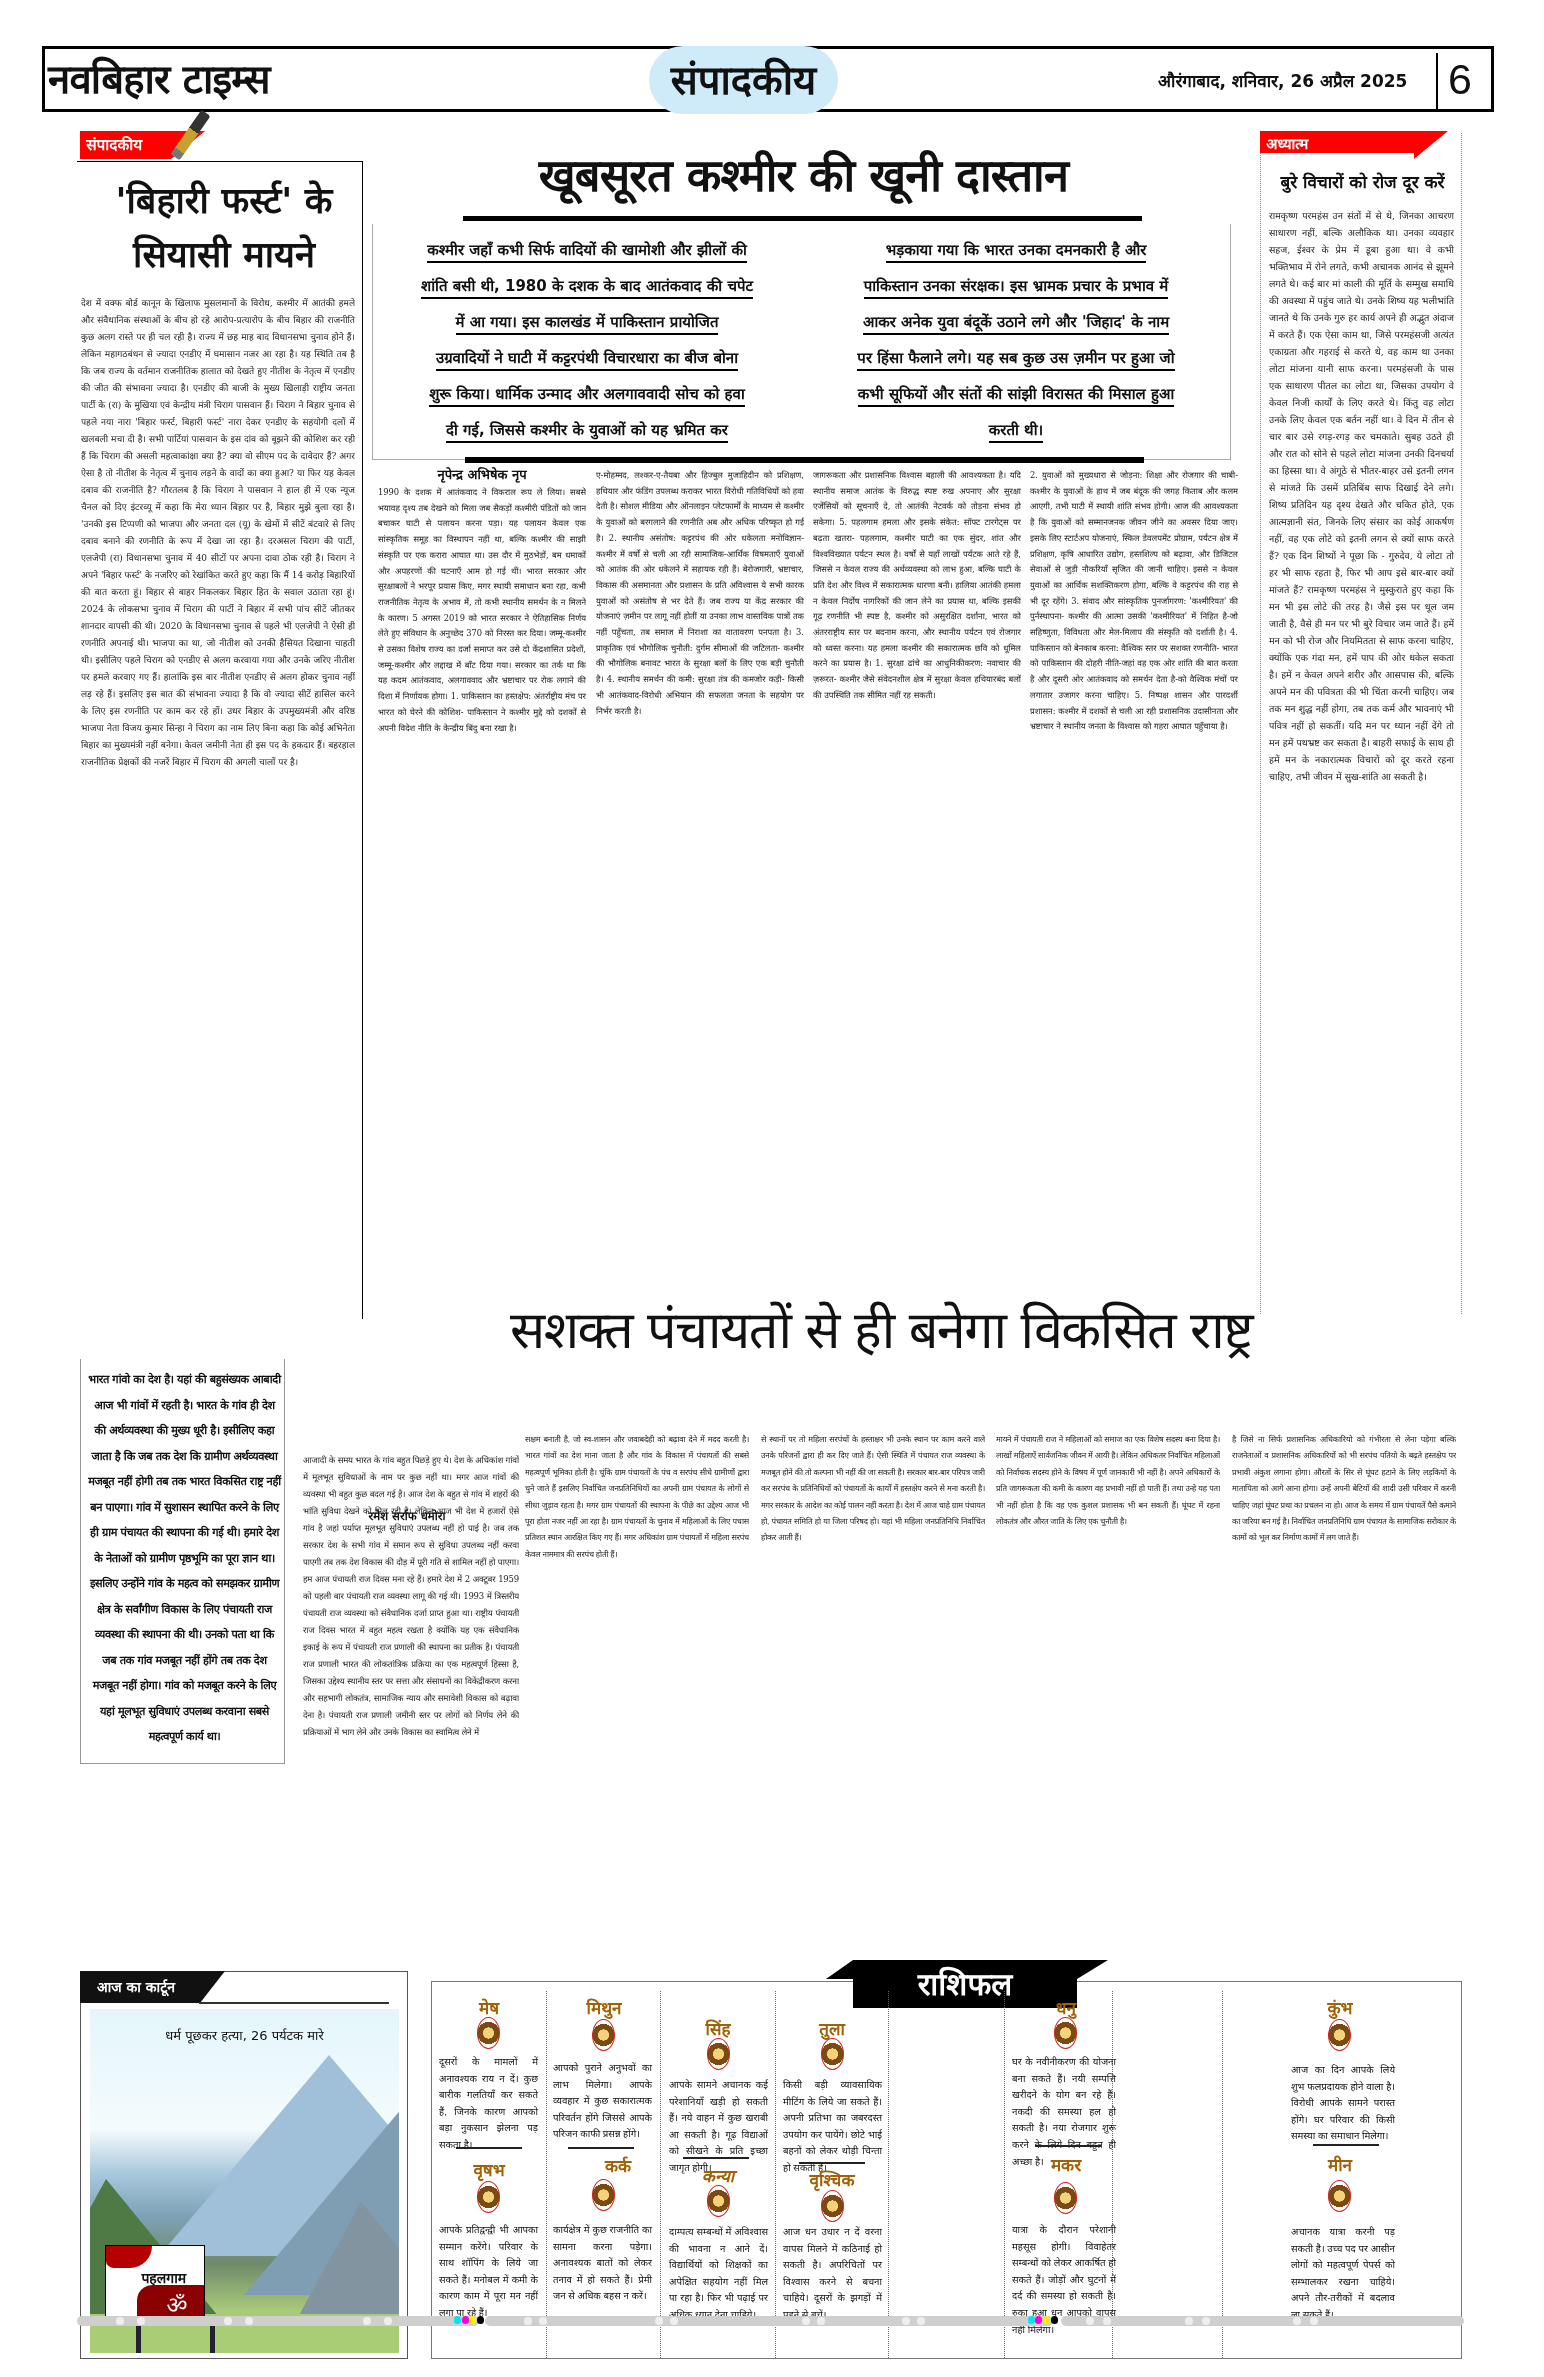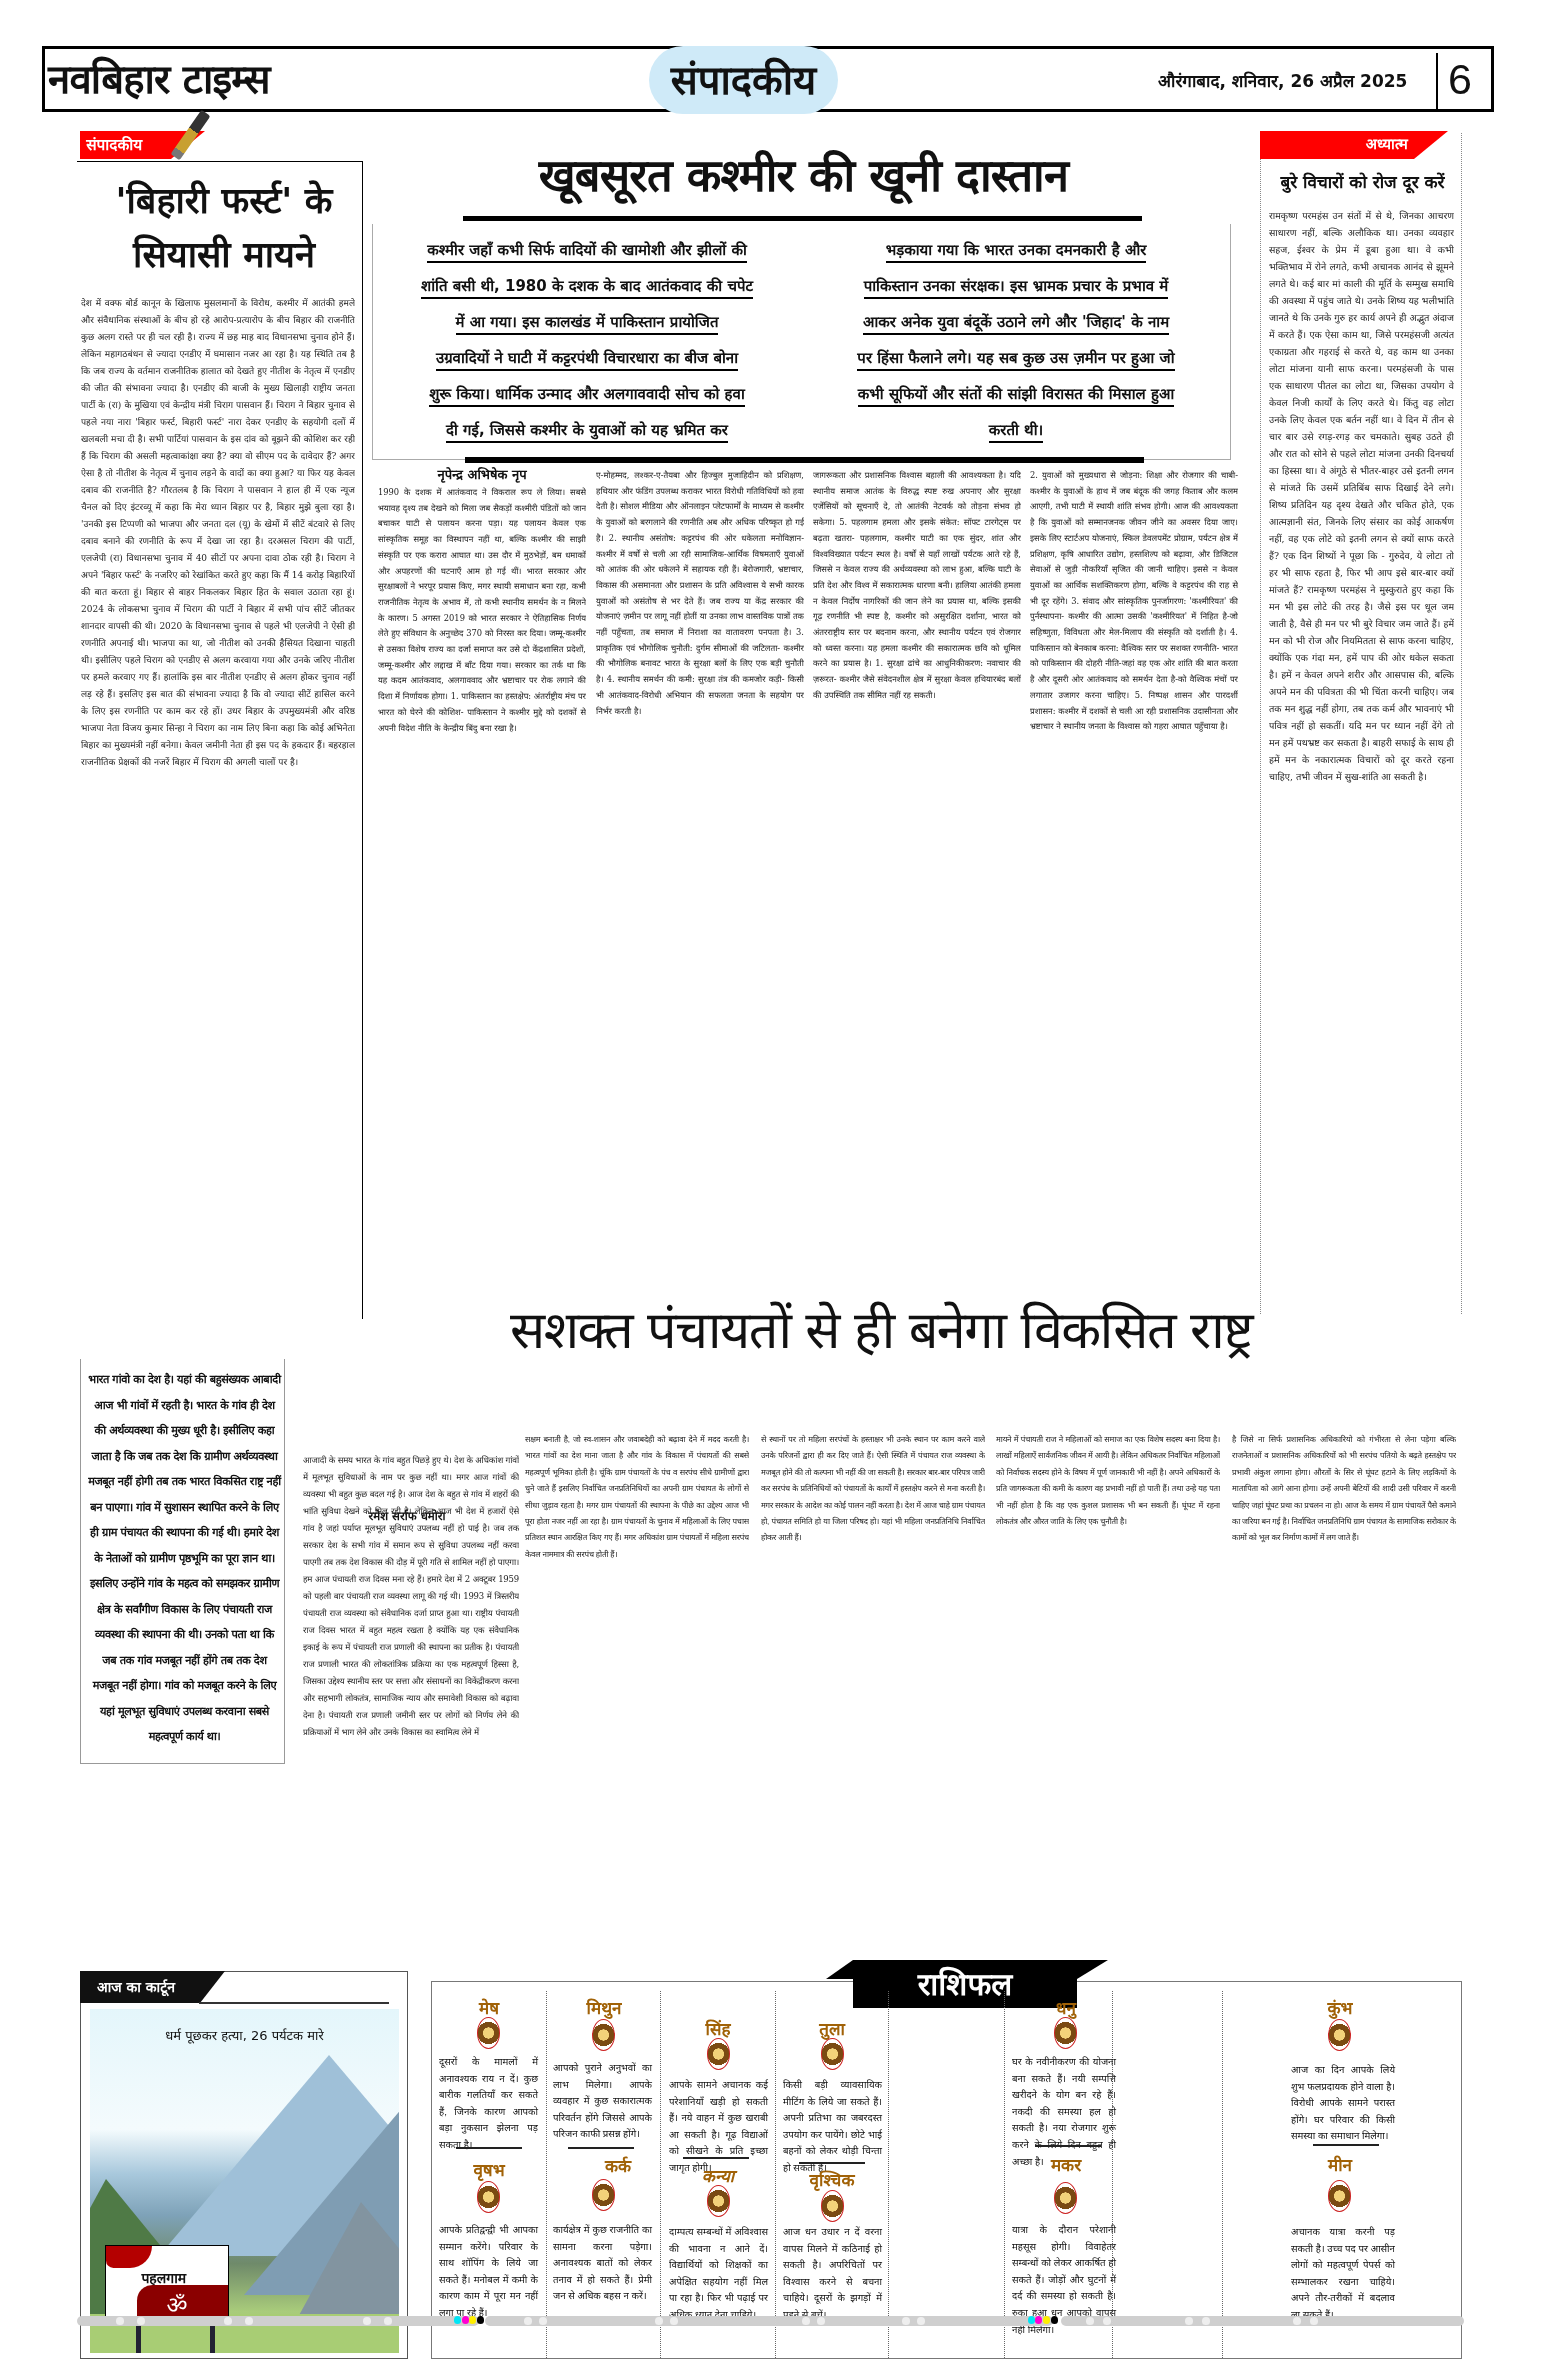--- a/index.html
+++ b/index.html
@@ -45,21 +45,21 @@
 
   
   .cartoon-box { left: 80px; top: 1971px; width: 328px; height: 388px; border: 1.5px solid #555; }
   .cartoon-tab { left: 80px; top: 1971px; width: 120px; height: 32px; background: #111; color: #fff; font-weight: bold; font-size: 14px; line-height: 32px; padding-left: 17px; }
   .cartoon-tab::after { content: ""; position: absolute; right: -25px; top: 0; border-left: 25px solid #111; border-bottom: 32px solid transparent; }
   .cartoon-rule { left: 199px; top: 2002px; width: 190px; height: 1.5px; background: #333; }
   .cartoon-img { left: 90px; top: 2009px; width: 309px; height: 344px; background: linear-gradient(180deg, #e4f6fb 0%, #f4fbfd 35%, #a8c8dc 48%, #7ea2b8 60%, #6f8a6a 74%, #a9cc7b 88%, #9dc26a 100%); overflow: hidden; }
   .cartoon-mtn { position: absolute; width: 0; height: 0; border-left: 170px solid transparent; border-right: 170px solid transparent; border-bottom: 201px solid #9fc0d8; }
   .cartoon-hill { position: absolute; width: 0; height: 0; border-left: 93px solid transparent; border-right: 139px solid transparent; border-bottom: 170px solid #4f7a46; }
   .cartoon-caption { position: absolute; left: 0; top: 17px; width: 100%; text-align: center; font-size: 13px; color: #111; }
-  .signboard { position: absolute; left: 15.4px; top: 236px; width: 124px; height: 80px; background: #fff; border: 0.8px solid #000; overflow: hidden; }
+  .signboard { position: absolute; left: 15.4px; top: 236px; width: 100px; height: 80px; background: #fff; border: 0.8px solid #000; overflow: hidden; }
   .signboard-blood { position: absolute; left: 31px; top: 39px; width: 97px; height: 46px; background: #8b0000; border-radius: 15.4px 0 0 0; }
   .signboard-drip { position: absolute; left: 0; top: 0; width: 46px; height: 21.6px; background: #b40000; border-radius: 0 0 23px 7.7px; }
   .signboard-text { position: absolute; left: 35px; top: 21.6px; font-size: 14px; color: #111; font-weight: bold; }
   .signboard-om { position: absolute; left: 60px; top: 42px; font-size: 23px; color: #fff; font-family: "DejaVu Sans", sans-serif; }
   .sign-post { position: absolute; top: 315px; width: 5.4px; height: 31px; background: #223; }
 
   
   .rashi-box { left: 431px; top: 1981px; width: 1031px; height: 378px; border: 1.5px solid #777; }
   .rashi-tab { left: 853px; top: 1960px; width: 224px; height: 48px; background: #000; color: #fff; font-weight: bold; font-size: 31px; line-height: 48px; text-align: center; }
   .rashi-tab::before { content: ""; position: absolute; left: -27px; top: 0; border-right: 27px solid #000; border-top: 19.3px solid transparent; }
@@ -112,21 +112,21 @@
 </div>
 <div class="abs pull-bottom-bar"></div>
 
 <div class="abs byline" style="left:378px;top:465px;width:208px;">नृपेन्द्र अभिषेक नृप</div>
 <div class="col body-text" style="left:378px;top:485px;width:208px;height:834px;overflow:hidden;font-size:8.3px;line-height:15.7px;">1990 के दशक में आतंकवाद ने विकराल रूप ले लिया। सबसे भयावह दृश्य तब देखने को मिला जब सैकड़ों कश्मीरी पंडितों को जान बचाकर घाटी से पलायन करना पड़ा। यह पलायन केवल एक सांस्कृतिक समूह का विस्थापन नहीं था, बल्कि कश्मीर की साझी संस्कृति पर एक करारा आघात था। उस दौर में मुठभेड़ों, बम धमाकों और अपहरणों की घटनाएँ आम हो गई थीं। भारत सरकार और सुरक्षाबलों ने भरपूर प्रयास किए, मगर स्थायी समाधान बना रहा, कभी राजनीतिक नेतृत्व के अभाव में, तो कभी स्थानीय समर्थन के न मिलने के कारण। 5 अगस्त 2019 को भारत सरकार ने ऐतिहासिक निर्णय लेते हुए संविधान के अनुच्छेद 370 को निरस्त कर दिया। जम्मू-कश्मीर से उसका विशेष राज्य का दर्जा समाप्त कर उसे दो केंद्रशासित प्रदेशों, जम्मू-कश्मीर और लद्दाख में बाँट दिया गया। सरकार का तर्क था कि यह कदम आतंकवाद, अलगाववाद और भ्रष्टाचार पर रोक लगाने की दिशा में निर्णायक होगा। 1. पाकिस्तान का हस्तक्षेप: अंतर्राष्ट्रीय मंच पर भारत को घेरने की कोशिश- पाकिस्तान ने कश्मीर मुद्दे को दशकों से अपनी विदेश नीति के केन्द्रीय बिंदु बना रखा है।</div>
 <div class="col body-text" style="left:596px;top:468px;width:208px;height:849px;overflow:hidden;font-size:8.3px;line-height:15.7px;">ए-मोहम्मद, लश्कर-ए-तैयबा और हिज्बुल मुजाहिदीन को प्रशिक्षण, हथियार और फंडिंग उपलब्ध कराकर भारत विरोधी गतिविधियों को हवा देती है। सोशल मीडिया और ऑनलाइन प्लेटफार्मों के माध्यम से कश्मीर के युवाओं को बरगलाने की रणनीति अब और अधिक परिष्कृत हो गई है। 2. स्थानीय असंतोष: कट्टरपंथ की ओर धकेलता मनोविज्ञान- कश्मीर में वर्षों से चली आ रही सामाजिक-आर्थिक विषमताएँ युवाओं को आतंक की ओर धकेलने में सहायक रही हैं। बेरोजगारी, भ्रष्टाचार, विकास की असमानता और प्रशासन के प्रति अविश्वास ये सभी कारक युवाओं को असंतोष से भर देते हैं। जब राज्य या केंद्र सरकार की योजनाएं ज़मीन पर लागू नहीं होतीं या उनका लाभ वास्तविक पात्रों तक नहीं पहुँचता, तब समाज में निराशा का वातावरण पनपता है। 3. प्राकृतिक एवं भौगोलिक चुनौती: दुर्गम सीमाओं की जटिलता- कश्मीर की भौगोलिक बनावट भारत के सुरक्षा बलों के लिए एक बड़ी चुनौती है। 4. स्थानीय समर्थन की कमी: सुरक्षा तंत्र की कमजोर कड़ी- किसी भी आतंकवाद-विरोधी अभियान की सफलता जनता के सहयोग पर निर्भर करती है।</div>
 <div class="col body-text" style="left:813px;top:468px;width:208px;height:849px;overflow:hidden;font-size:8.3px;line-height:15.7px;">जागरूकता और प्रशासनिक विश्वास बहाली की आवश्यकता है। यदि स्थानीय समाज आतंक के विरुद्ध स्पष्ट रुख अपनाए और सुरक्षा एजेंसियों को सूचनाएँ दे, तो आतंकी नेटवर्क को तोड़ना संभव हो सकेगा। 5. पहलगाम हमला और इसके संकेत: सॉफ्ट टारगेट्स पर बढ़ता खतरा- पहलगाम, कश्मीर घाटी का एक सुंदर, शांत और विश्वविख्यात पर्यटन स्थल है। वर्षों से यहाँ लाखों पर्यटक आते रहे हैं, जिससे न केवल राज्य की अर्थव्यवस्था को लाभ हुआ, बल्कि घाटी के प्रति देश और विश्व में सकारात्मक धारणा बनी। हालिया आतंकी हमला न केवल निर्दोष नागरिकों की जान लेने का प्रयास था, बल्कि इसकी गूढ़ रणनीति भी स्पष्ट है, कश्मीर को असुरक्षित दर्शाना, भारत को अंतरराष्ट्रीय स्तर पर बदनाम करना, और स्थानीय पर्यटन एवं रोजगार को ध्वस्त करना। यह हमला कश्मीर की सकारात्मक छवि को धूमिल करने का प्रयास है। 1. सुरक्षा ढांचे का आधुनिकीकरण: नवाचार की ज़रूरत- कश्मीर जैसे संवेदनशील क्षेत्र में सुरक्षा केवल हथियारबंद बलों की उपस्थिति तक सीमित नहीं रह सकती।</div>
 <div class="col body-text" style="left:1030px;top:468px;width:208px;height:849px;overflow:hidden;font-size:8.3px;line-height:15.7px;">2. युवाओं को मुख्यधारा से जोड़ना: शिक्षा और रोजगार की चाबी- कश्मीर के युवाओं के हाथ में जब बंदूक की जगह किताब और कलम आएगी, तभी घाटी में स्थायी शांति संभव होगी। आज की आवश्यकता है कि युवाओं को सम्मानजनक जीवन जीने का अवसर दिया जाए। इसके लिए स्टार्टअप योजनाएं, स्किल डेवलपमेंट प्रोग्राम, पर्यटन क्षेत्र में प्रशिक्षण, कृषि आधारित उद्योग, हस्तशिल्प को बढ़ावा, और डिजिटल सेवाओं से जुड़ी नौकरियाँ सृजित की जानी चाहिए। इससे न केवल युवाओं का आर्थिक सशक्तिकरण होगा, बल्कि वे कट्टरपंथ की राह से भी दूर रहेंगे। 3. संवाद और सांस्कृतिक पुनर्जागरण: 'कश्मीरियत' की पुर्नस्थापना- कश्मीर की आत्मा उसकी 'कश्मीरियत' में निहित है-जो सहिष्णुता, विविधता और मेल-मिलाप की संस्कृति को दर्शाती है। 4. पाकिस्तान को बेनकाब करना: वैश्विक स्तर पर सशक्त रणनीति- भारत को पाकिस्तान की दोहरी नीति-जहां वह एक ओर शांति की बात करता है और दूसरी ओर आतंकवाद को समर्थन देता है-को वैश्विक मंचों पर लगातार उजागर करना चाहिए। 5. निष्पक्ष शासन और पारदर्शी प्रशासन: कश्मीर में दशकों से चली आ रही प्रशासनिक उदासीनता और भ्रष्टाचार ने स्थानीय जनता के विश्वास को गहरा आघात पहुँचाया है।</div>
 
 <div class="abs adh-box"></div>
-<div class="abs red-tab" style="left:1260px;top:131px;width:154px;height:28px;font-size:14.7px;padding:1.5px 6.2px;text-align:right;"><span>अध्यात्म</span></div>
+<div class="abs red-tab" style="left:1260px;top:131px;width:154px;height:22px;font-size:14.7px;padding:1.5px 6.2px;"><span>अध्यात्म</span></div>
 <div class="abs adh-title">बुरे विचारों को रोज दूर करें</div>
 <div class="abs body-text" style="left:1269px;top:207px;width:185px;height:1100px;overflow:hidden;font-size:9.4px;line-height:17px;">रामकृष्ण परमहंस उन संतों में से थे, जिनका आचरण साधारण नहीं, बल्कि अलौकिक था। उनका व्यवहार सहज, ईश्वर के प्रेम में डूबा हुआ था। वे कभी भक्तिभाव में रोने लगते, कभी अचानक आनंद से झूमने लगते थे। कई बार मां काली की मूर्ति के सम्मुख समाधि की अवस्था में पहुंच जाते थे। उनके शिष्य यह भलीभांति जानते थे कि उनके गुरु हर कार्य अपने ही अद्भुत अंदाज में करते हैं। एक ऐसा काम था, जिसे परमहंसजी अत्यंत एकाग्रता और गहराई से करते थे, वह काम था उनका लोटा मांजना यानी साफ करना। परमहंसजी के पास एक साधारण पीतल का लोटा था, जिसका उपयोग वे केवल निजी कार्यों के लिए करते थे। किंतु वह लोटा उनके लिए केवल एक बर्तन नहीं था। वे दिन में तीन से चार बार उसे रगड़-रगड़ कर चमकाते। सुबह उठते ही और रात को सोने से पहले लोटा मांजना उनकी दिनचर्या का हिस्सा था। वे अंगूठे से भीतर-बाहर उसे इतनी लगन से मांजते कि उसमें प्रतिबिंब साफ दिखाई देने लगे। शिष्य प्रतिदिन यह दृश्य देखते और चकित होते, एक आत्मज्ञानी संत, जिनके लिए संसार का कोई आकर्षण नहीं, वह एक लोटे को इतनी लगन से क्यों साफ करते हैं? एक दिन शिष्यों ने पूछा कि - गुरुदेव, ये लोटा तो हर भी साफ रहता है, फिर भी आप इसे बार-बार क्यों मांजते हैं? रामकृष्ण परमहंस ने मुस्कुराते हुए कहा कि मन भी इस लोटे की तरह है। जैसे इस पर धूल जम जाती है, वैसे ही मन पर भी बुरे विचार जम जाते हैं। हमें मन को भी रोज और नियमितता से साफ करना चाहिए, क्योंकि एक गंदा मन, हमें पाप की ओर धकेल सकता है। हमें न केवल अपने शरीर और आसपास की, बल्कि अपने मन की पवित्रता की भी चिंता करनी चाहिए। जब तक मन शुद्ध नहीं होगा, तब तक कर्म और भावनाएं भी पवित्र नहीं हो सकतीं। यदि मन पर ध्यान नहीं देंगे तो मन हमें पथभ्रष्ट कर सकता है। बाहरी सफाई के साथ ही हमें मन के नकारात्मक विचारों को दूर करते रहना चाहिए, तभी जीवन में सुख-शांति आ सकती है।</div>
 
 <div class="abs quote-box"></div>
 <div class="abs quote-text">भारत गांवो का देश है। यहां की बहुसंख्यक आबादी आज भी गांवों में रहती है। भारत के गांव ही देश की अर्थव्यवस्था की मुख्य धूरी है। इसीलिए कहा जाता है कि जब तक देश कि ग्रामीण अर्थव्यवस्था मजबूत नहीं होगी तब तक भारत विकसित राष्ट्र नहीं बन पाएगा। गांव में सुशासन स्थापित करने के लिए ही ग्राम पंचायत की स्थापना की गई थी। हमारे देश के नेताओं को ग्रामीण पृष्ठभूमि का पूरा ज्ञान था। इसलिए उन्होंने गांव के महत्व को समझकर ग्रामीण क्षेत्र के सर्वांगीण विकास के लिए पंचायती राज व्यवस्था की स्थापना की थी। उनको पता था कि जब तक गांव मजबूत नहीं होंगे तब तक देश मजबूत नहीं होगा। गांव को मजबूत करने के लिए यहां मूलभूत सुविधाएं उपलब्ध करवाना सबसे महत्वपूर्ण कार्य था।</div>
 <div class="abs pan-headline">सशक्त पंचायतों से ही बनेगा विकसित राष्ट्र</div>
 <div class="abs byline" style="left:303px;top:1508px;width:208px;font-size:11.6px;">रमेश सर्राफ धमोरा</div>
 <div class="col narrow-text" style="left:303px;top:1452px;width:216px;height:494px;overflow:hidden;font-size:8.5px;line-height:17px;font-family:'DejaVu Serif',serif;">आजादी के समय भारत के गांव बहुत पिछड़े हुए थे। देश के अधिकांश गांवों में मूलभूत सुविधाओं के नाम पर कुछ नहीं था। मगर आज गांवों की व्यवस्था भी बहुत कुछ बदल गई है। आज देश के बहुत से गांव में शहरों की भांति सुविधा देखने को मिल रही है। लेकिन आज भी देश में हजारों ऐसे गांव है जहां पर्याप्त मूलभूत सुविधाएं उपलब्ध नहीं हो पाई है। जब तक सरकार देश के सभी गांव में समान रूप से सुविधा उपलब्ध नहीं करवा पाएगी तब तक देश विकास की दौड़ में पूरी गति से शामिल नहीं हो पाएगा। हम आज पंचायती राज दिवस मना रहे हैं। हमारे देश में 2 अक्टूबर 1959 को पहली बार पंचायती राज व्यवस्था लागू की गई थी। 1993 में त्रिस्तरीय पंचायती राज व्यवस्था को संवैधानिक दर्जा प्राप्त हुआ था। राष्ट्रीय पंचायती राज दिवस भारत में बहुत महत्व रखता है क्योंकि यह एक संवैधानिक इकाई के रूप में पंचायती राज प्रणाली की स्थापना का प्रतीक है। पंचायती राज प्रणाली भारत की लोकतांत्रिक प्रक्रिया का एक महत्वपूर्ण हिस्सा है, जिसका उद्देश्य स्थानीय स्तर पर सत्ता और संसाधनों का विकेंद्रीकरण करना और सहभागी लोकतंत्र, सामाजिक न्याय और समावेशी विकास को बढ़ावा देना है। पंचायती राज प्रणाली जमीनी स्तर पर लोगों को निर्णय लेने की प्रक्रियाओं में भाग लेने और उनके विकास का स्वामित्व लेने में</div>
 <div class="col narrow-text" style="left:525px;top:1432px;width:224px;height:513px;overflow:hidden;">सक्षम बनाती है, जो स्व-शासन और जवाबदेही को बढ़ावा देने में मदद करती है। भारत गांवों का देश माना जाता है और गांव के विकास में पंचायतों की सबसे महत्वपूर्ण भूमिका होती है। चूंकि ग्राम पंचायतों के पंच व सरपंच सीधे ग्रामीणों द्वारा चुने जाते हैं इसलिए निर्वाचित जनप्रतिनिधियों का अपनी ग्राम पंचायत के लोगों से सीधा जुड़ाव रहता है। मगर ग्राम पंचायतों की स्थापना के पीछे का उद्देश्य आज भी पूरा होता नजर नहीं आ रहा है। ग्राम पंचायतों के चुनाव में महिलाओं के लिए पचास प्रतिशत स्थान आरक्षित किए गए हैं। मगर अधिकांश ग्राम पंचायतों में महिला सरपंच केवल नाममात्र की सरपंच होती हैं।</div>
 <div class="col narrow-text" style="left:761px;top:1432px;width:224px;height:513px;overflow:hidden;">से स्थानों पर तो महिला सरपंचों के हस्ताक्षर भी उनके स्थान पर काम करने वाले उनके परिजनों द्वारा ही कर दिए जाते हैं। ऐसी स्थिति में पंचायत राज व्यवस्था के मजबूत होने की तो कल्पना भी नहीं की जा सकती है। सरकार बार-बार परिपत्र जारी कर सरपंच के प्रतिनिधियों को पंचायतों के कार्यों में हस्तक्षेप करने से मना करती है। मगर सरकार के आदेश का कोई पालन नहीं करता है। देश में आज चाहे ग्राम पंचायत हो, पंचायत समिति हो या जिला परिषद हो। यहां भी महिला जनप्रतिनिधि निर्वाचित होकर आती हैं।</div>

